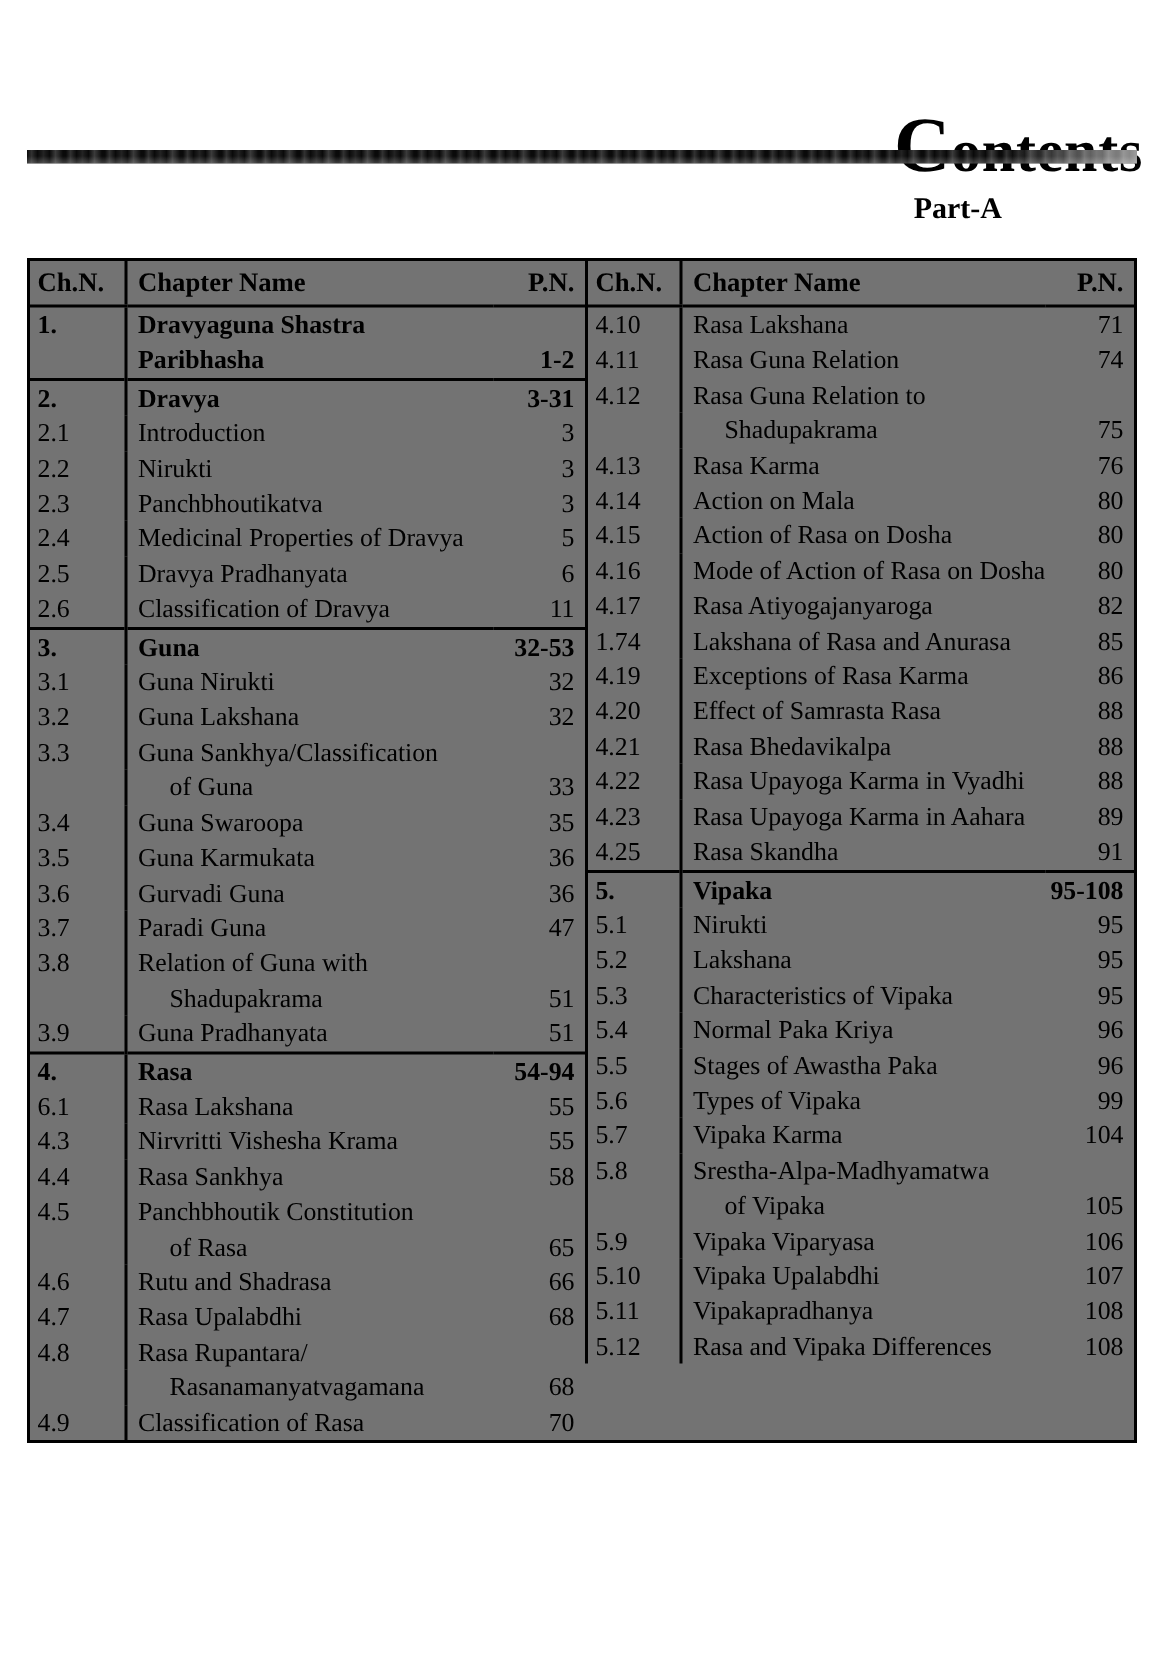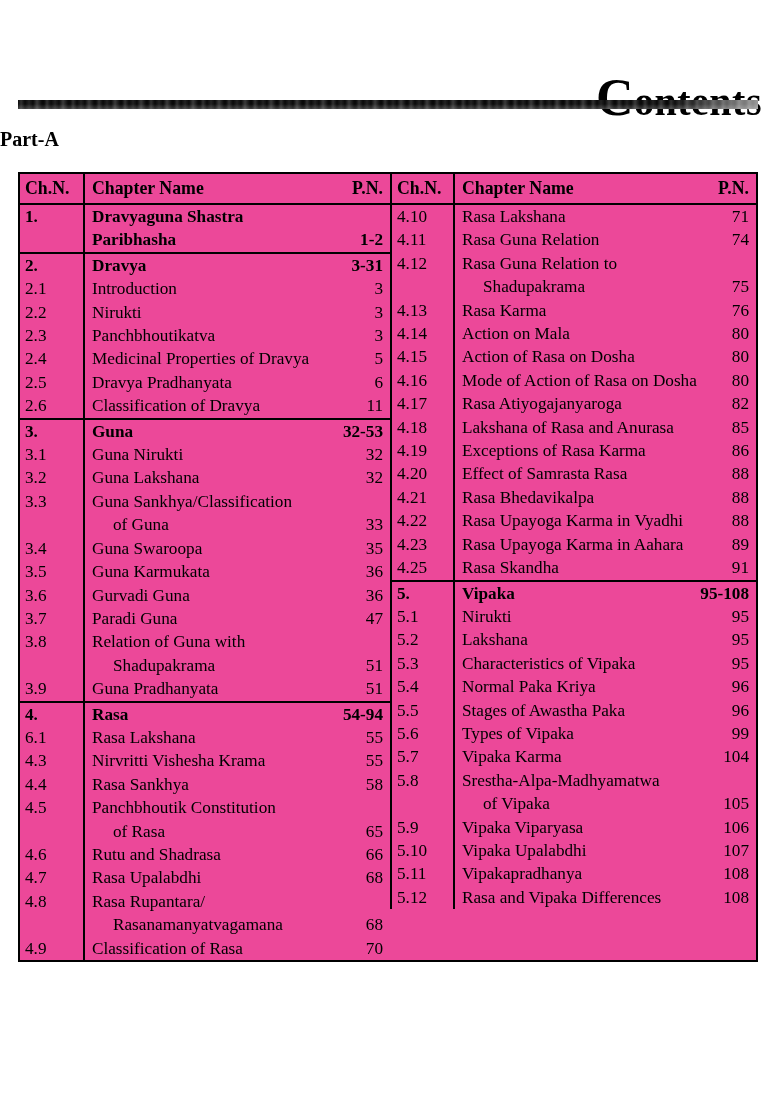--- a/index.html
+++ b/index.html
@@ -61,36 +61,36 @@
     width: 86px;
     height: 100%;
     background: linear-gradient(90deg, rgba(255,255,255,0), rgba(255,255,255,0.55));
   }
 
   .part-title {
     position: absolute;
     left: 0;
     top: 128px;
     width: 668px;
-    text-align: left;
+    text-align: right;
     font-size: 20px;
     font-weight: bold;
   }
 
   
   .toc-wrap {
     position: absolute;
     left: 18px;
     top: 172px;
     width: 740px;
     display: flex;
     align-items: flex-start;
     border: 2px solid #000;
     box-sizing: border-box;
-    background: #ec4899;
+    background: #737373;
   }
   .toc-col {
     box-sizing: border-box;
     position: relative;
   }
   .toc-col.left  { width: 372px; }
   .toc-col.right { width: 368px; border-left: 2px solid #000; }
 
   table.toc {
     border-collapse: collapse;
@@ -368,21 +368,21 @@
             <td class="c-num">4.16</td>
             <td class="c-name tight">Mode of Action of Rasa on Dosha</td>
             <td class="c-pg tight-pg">80</td>
           </tr>
           <tr>
             <td class="c-num">4.17</td>
             <td class="c-name">Rasa Atiyogajanyaroga</td>
             <td class="c-pg">82</td>
           </tr>
           <tr>
-            <td class="c-num">4.18</td>
+            <td class="c-num">1.74</td>
             <td class="c-name">Lakshana of Rasa and Anurasa</td>
             <td class="c-pg">85</td>
           </tr>
           <tr>
             <td class="c-num">4.19</td>
             <td class="c-name">Exceptions of Rasa Karma</td>
             <td class="c-pg">86</td>
           </tr>
           <tr>
             <td class="c-num">4.20</td>

